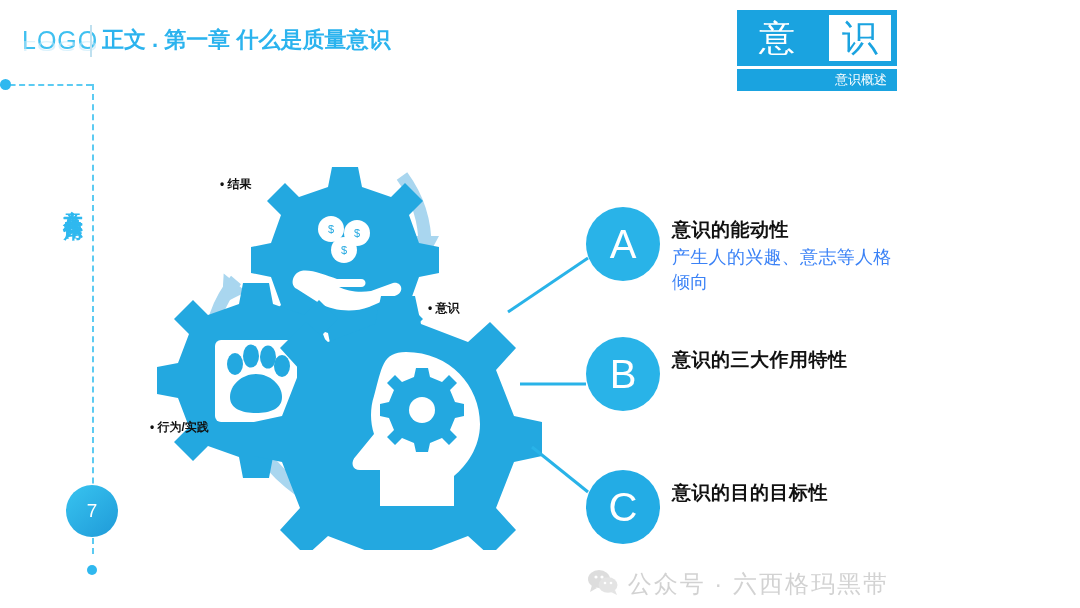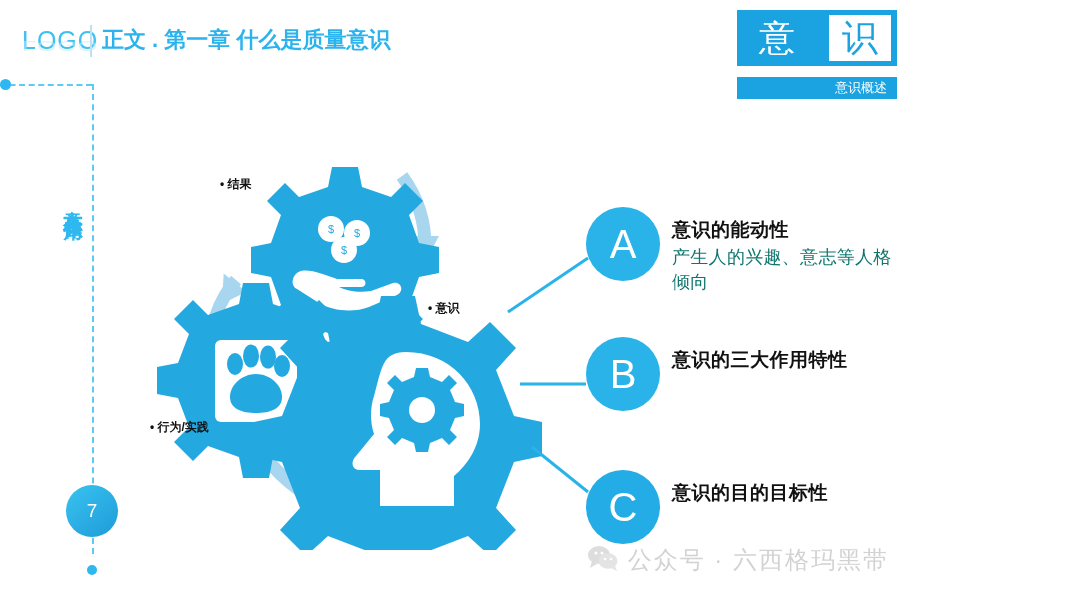--- a/index.html
+++ b/index.html
@@ -92,21 +92,21 @@
     display: flex;
     align-items: center;
     justify-content: center;
   }
   .badge-char2 {
     color: #1aa3e0;
     font-size: 36px;
     line-height: 1;
   }
   .badge-sub {
-    margin-top: 11px;
+    margin-top: 3px;
     height: 22px;
     background: #1aa3e0;
     color: #ffffff;
     font-size: 13px;
     display: flex;
     align-items: center;
     justify-content: flex-end;
     padding-right: 10px;
     box-sizing: border-box;
   }
@@ -233,41 +233,41 @@
   }
   .item-title {
     font-size: 19px;
     font-weight: bold;
     color: #111111;
     line-height: 1.35;
     letter-spacing: 0.5px;
   }
   .item-desc {
     font-size: 18px;
-    color: #0f766e;
+    color: #3b82f6;
     line-height: 1.42;
     margin-top: 2px;
     letter-spacing: 0.3px;
   }
 
   
   .connectors {
     position: absolute;
     left: 0;
     top: 0;
     width: 1080px;
     height: 608px;
     pointer-events: none;
   }
 
   
   .watermark {
     position: absolute;
     right: 16px;
-    bottom: 32px;
+    bottom: 8px;
     display: flex;
     align-items: center;
     opacity: 0.45;
   }
   .wm-icon { margin-right: 10px; }
   .wm-text {
     font-size: 24px;
     color: #9c9c9c;
     letter-spacing: 2px;
   }

